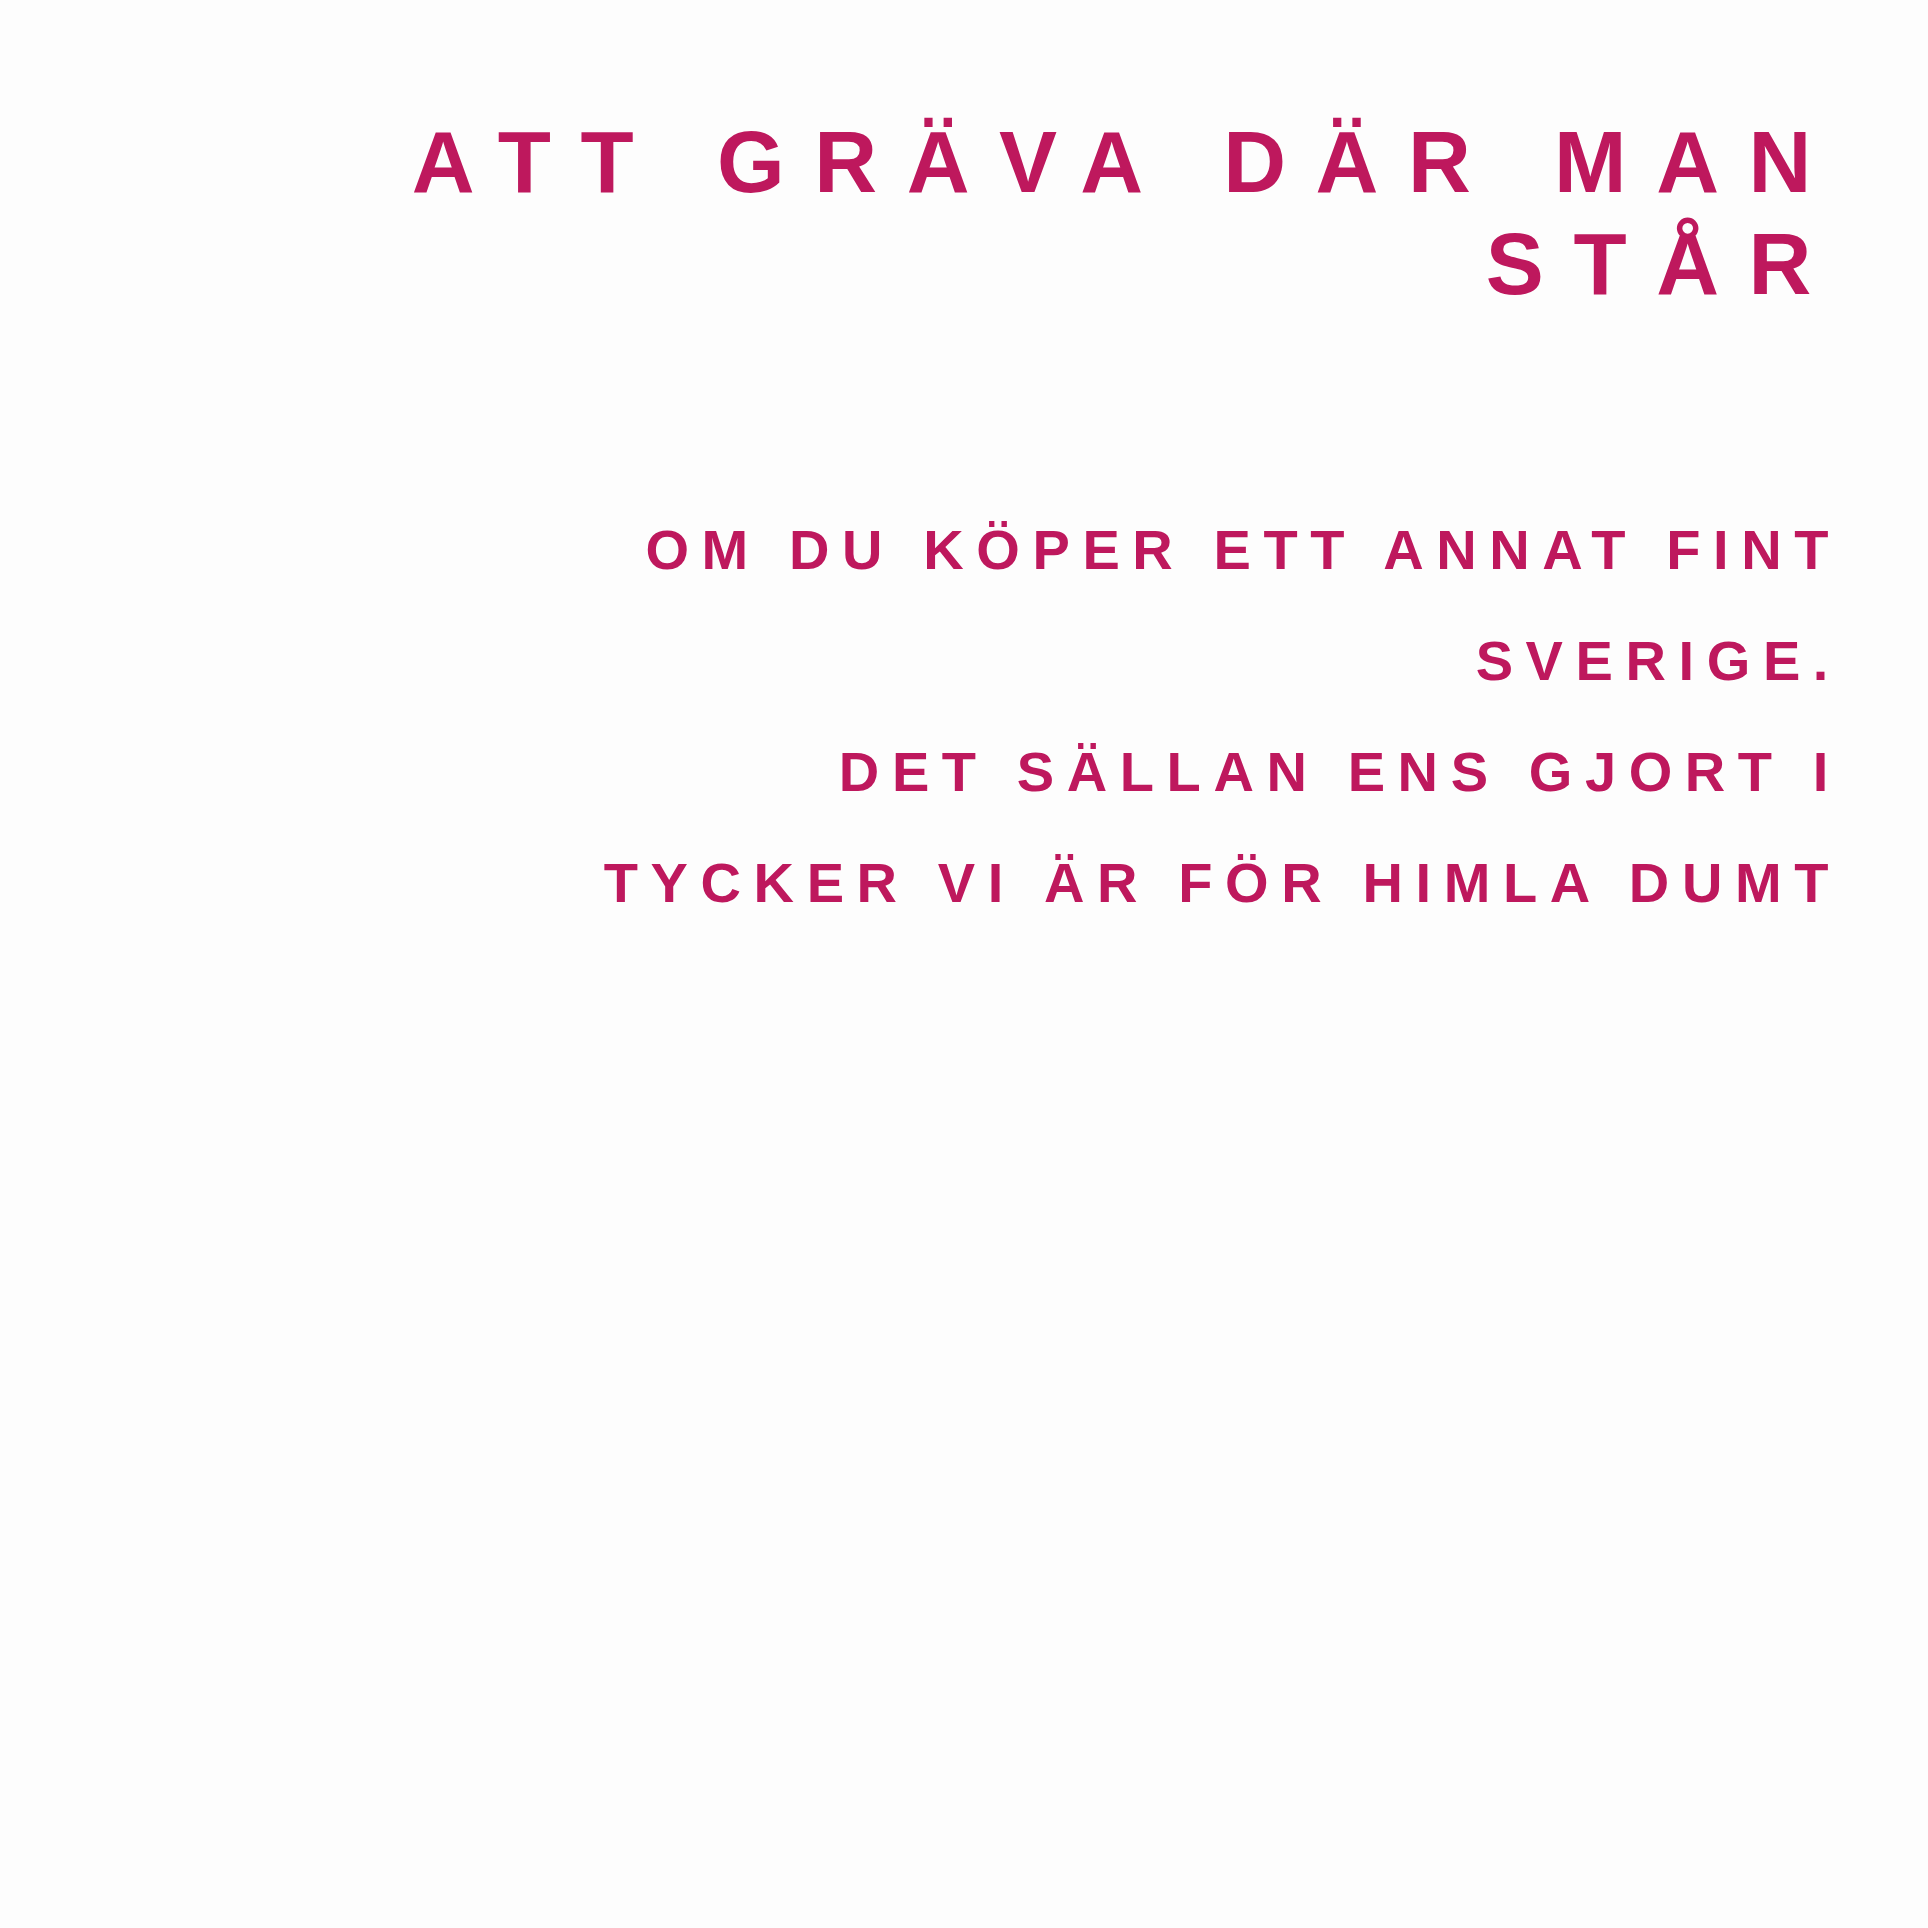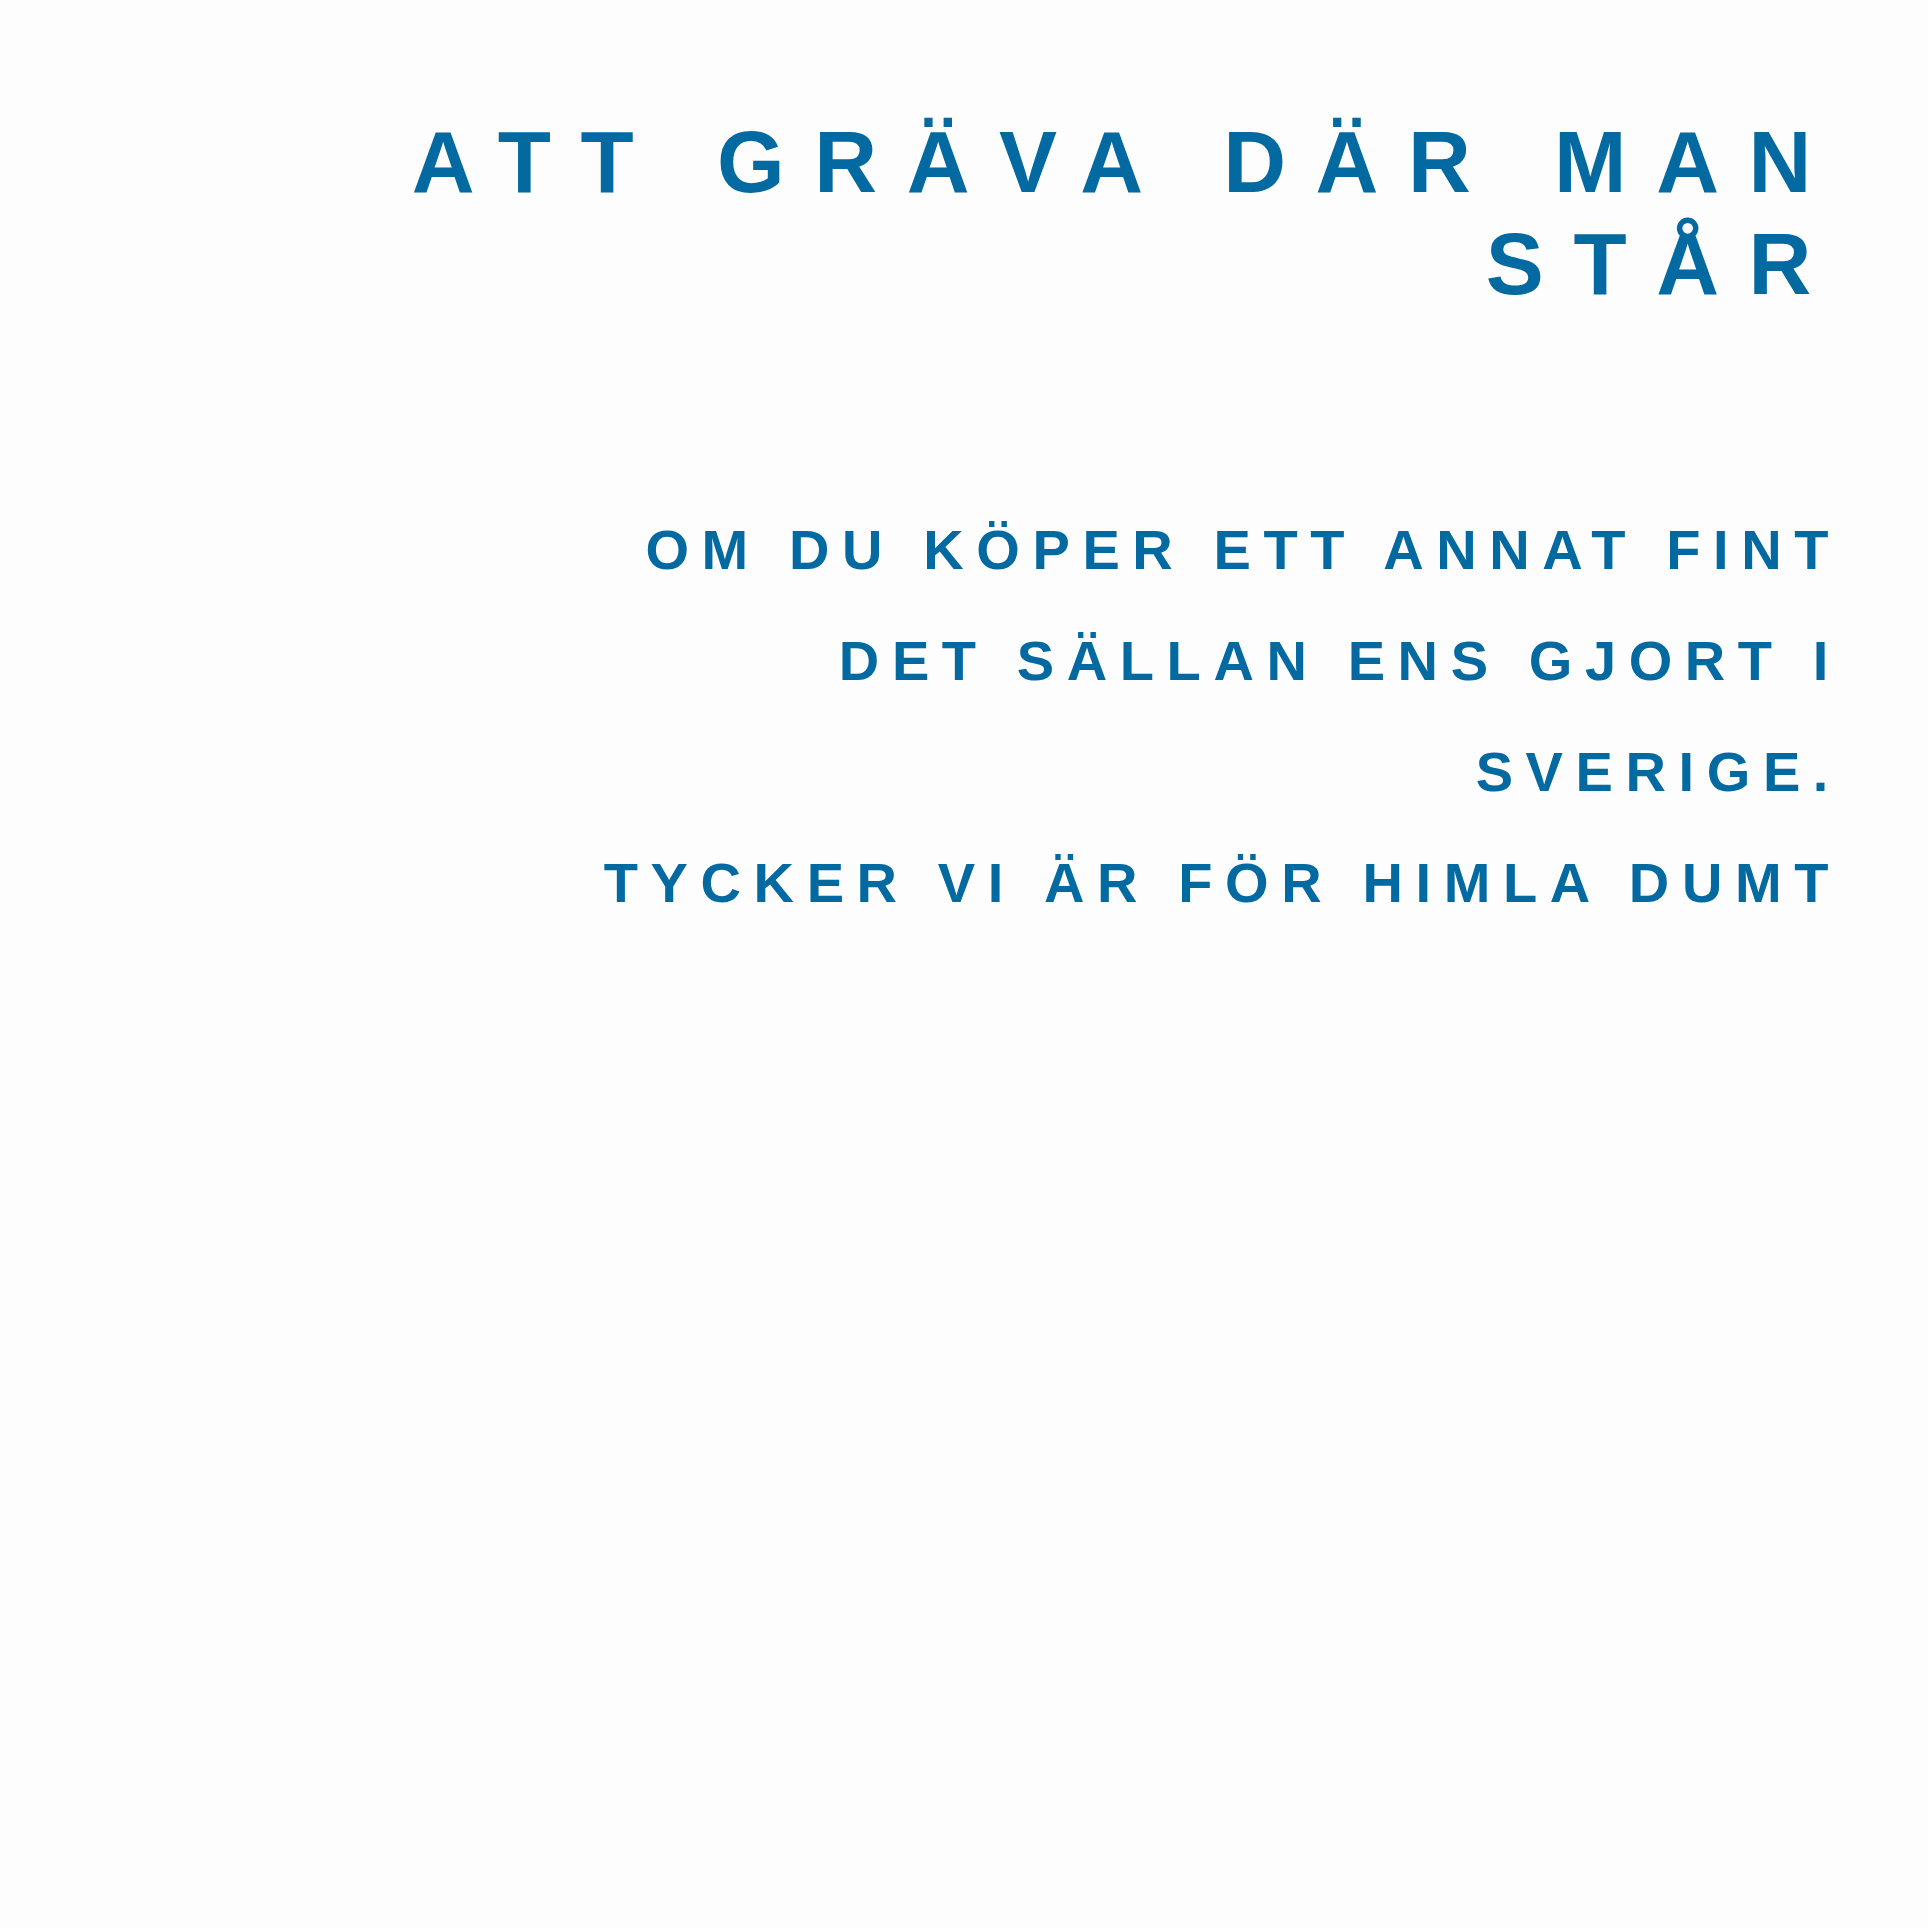--- a/index.html
+++ b/index.html
@@ -12,21 +12,21 @@
     background: #fdfdfd;
     overflow: hidden;
     font-family: "Liberation Sans", sans-serif;
   }
   .canvas {
     box-sizing: border-box;
     width: 1928px;
     height: 1928px;
     padding: 111px 87px 0 141px;
     text-align: right;
-    color: #0369a1;
+    color: #be185d;
   }
   .headline {
     font-size: 87px;
     font-weight: 700;
     letter-spacing: 0.34em;
     line-height: 102px;
     margin: 0 0 0 0;
     text-transform: uppercase;
   }
   .headline .line {
@@ -49,19 +49,19 @@
 
 <div class="canvas">
 
   <h1 class="headline">
     <div class="line">ATT GRÄVA DÄR MAN</div>
     <div class="line">STÅR</div>
   </h1>
 
   <div class="body-text">
     <div class="line">OM DU KÖPER ETT ANNAT FINT</div>
+    <div class="line">SVERIGE.</div>
     <div class="line">DET SÄLLAN ENS GJORT I</div>
-    <div class="line">SVERIGE.</div>
     <div class="line">TYCKER VI ÄR FÖR HIMLA DUMT</div>
   </div>
 
 </div>
 
 
 </body></html>

